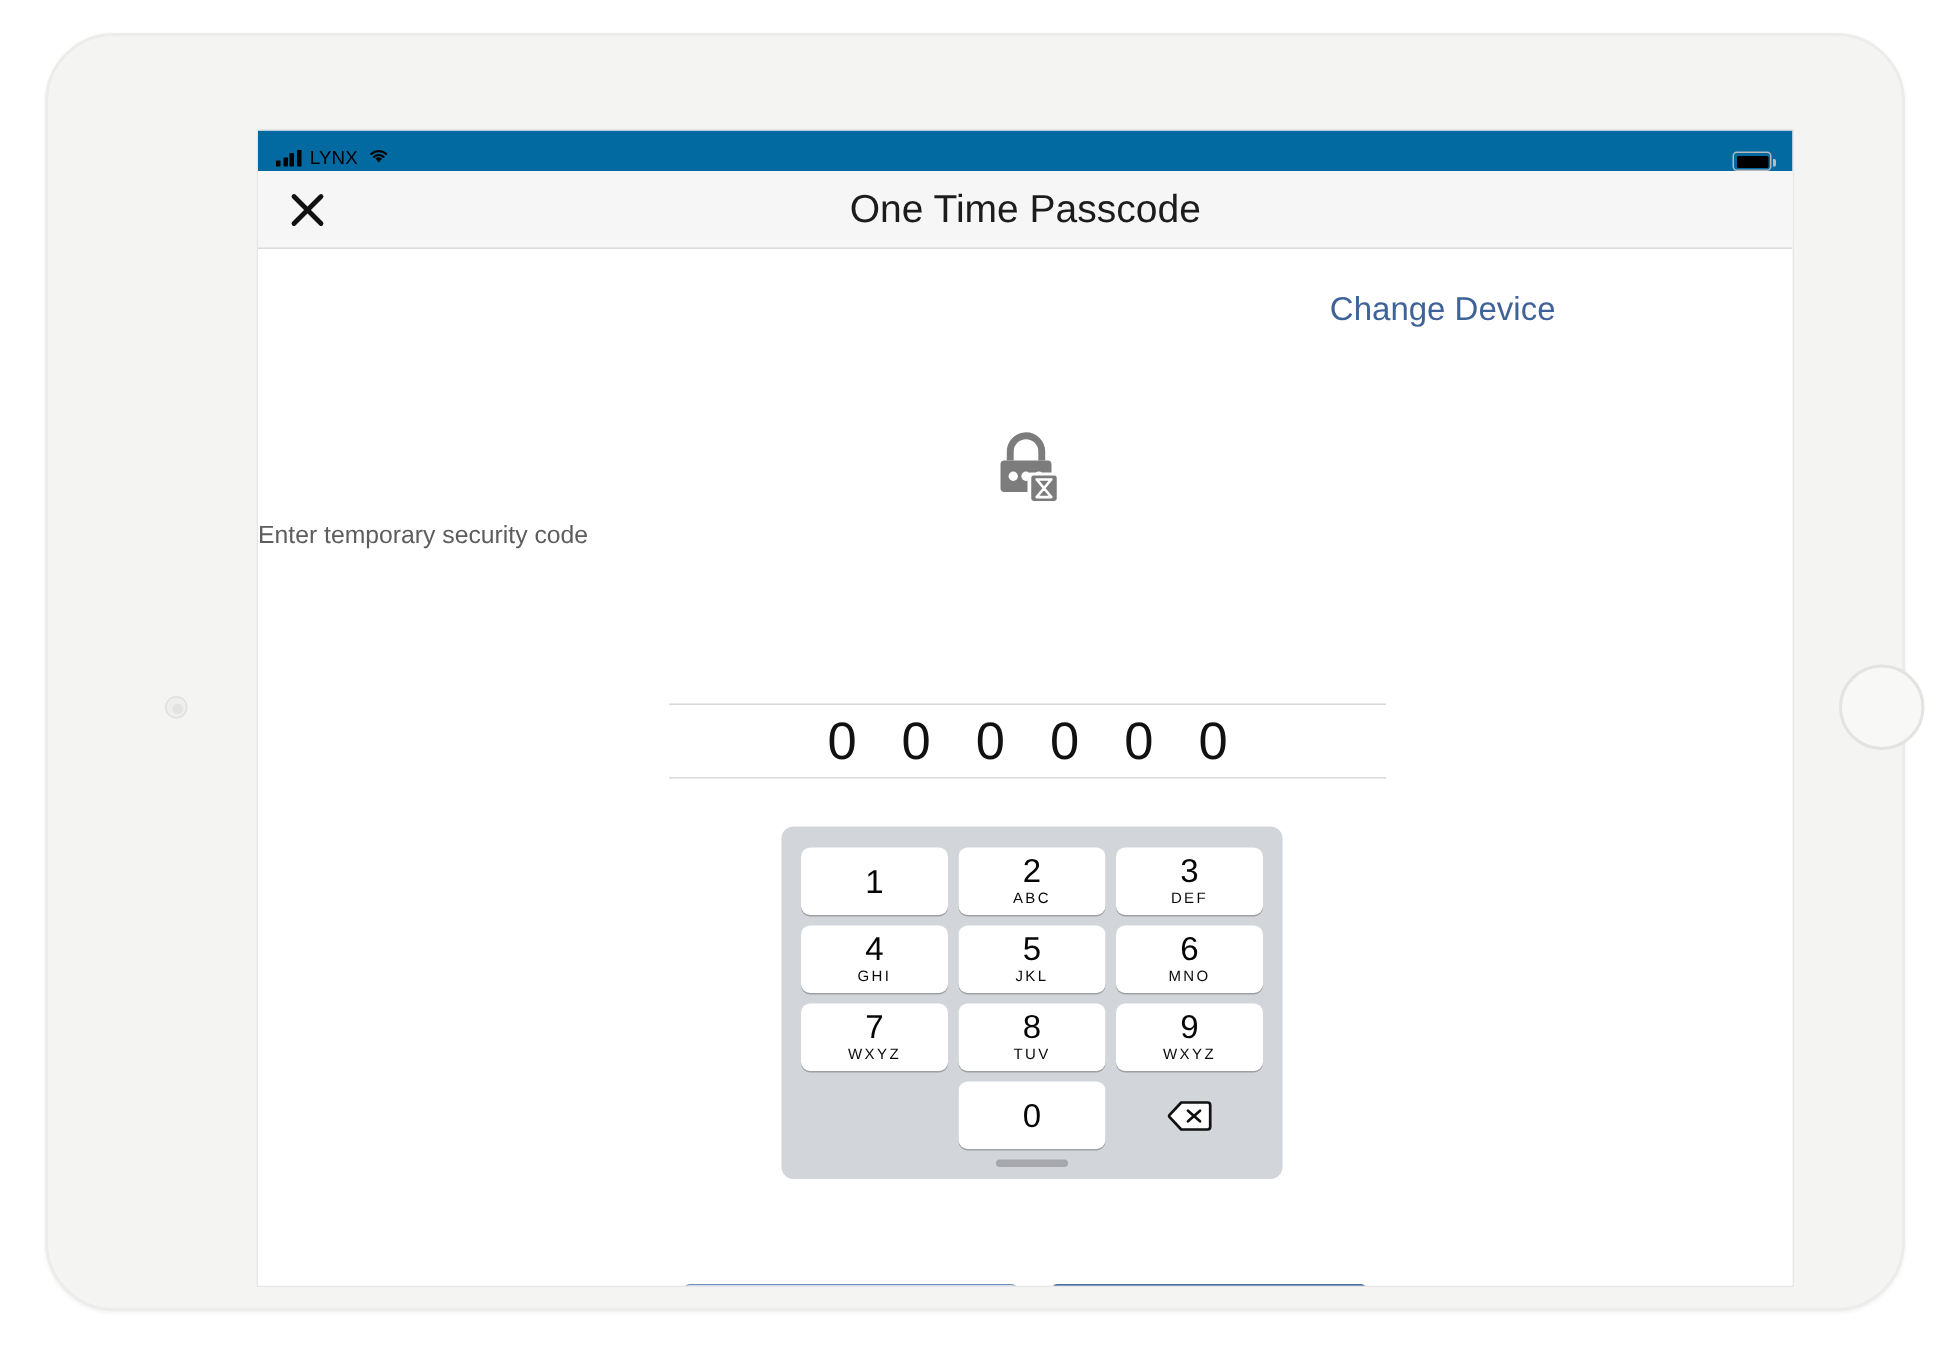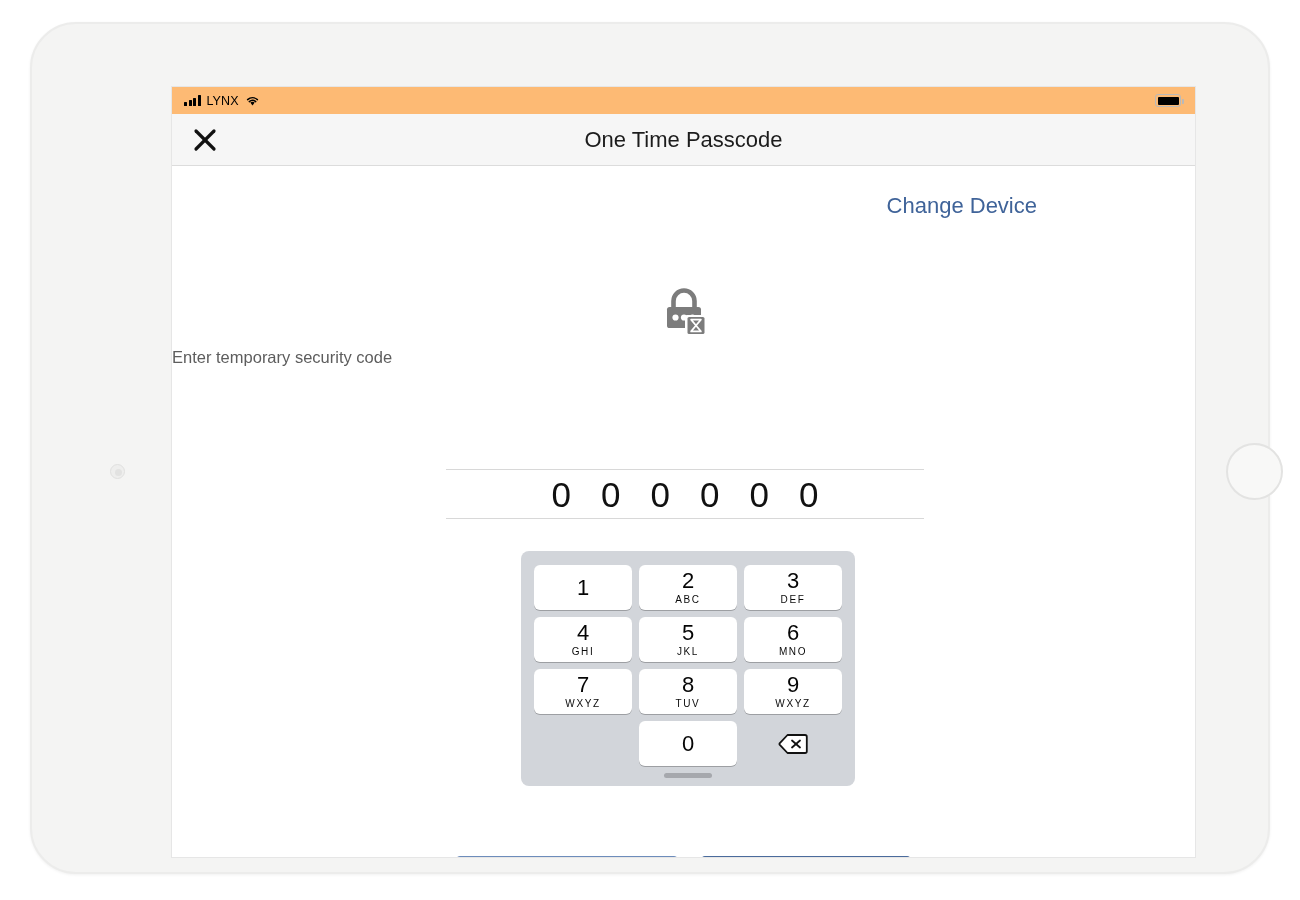--- a/index.html
+++ b/index.html
@@ -64,23 +64,23 @@
     width: 1025px;
     height: 772px;
     background: #ffffff;
     border: 1px solid #e6e6e6;
     overflow: hidden;
   }
 
   
   .status-bar {
     height: 27px;
-    background: #fdba74;
-    display: flex;
-    align-items: center;
+    background: #0369a1;
+    display: flex;
+    align-items: flex-end;
     justify-content: space-between;
     padding: 0 14px 0 12px;
   }
   .status-left {
     display: flex;
     align-items: center;
     gap: 6px;
   }
   .signal-bars {
     display: flex;
@@ -146,21 +146,21 @@
     width: 30px;
     height: 30px;
     display: flex;
     align-items: center;
     justify-content: center;
     cursor: pointer;
   }
   .nav-title {
     width: 100%;
     text-align: center;
-    font-size: 22px;
+    font-size: 26px;
     color: #1c1c1c;
     font-weight: 400;
   }
 
   
   .content {
     position: relative;
     height: 692px;
     background: #ffffff;
   }

